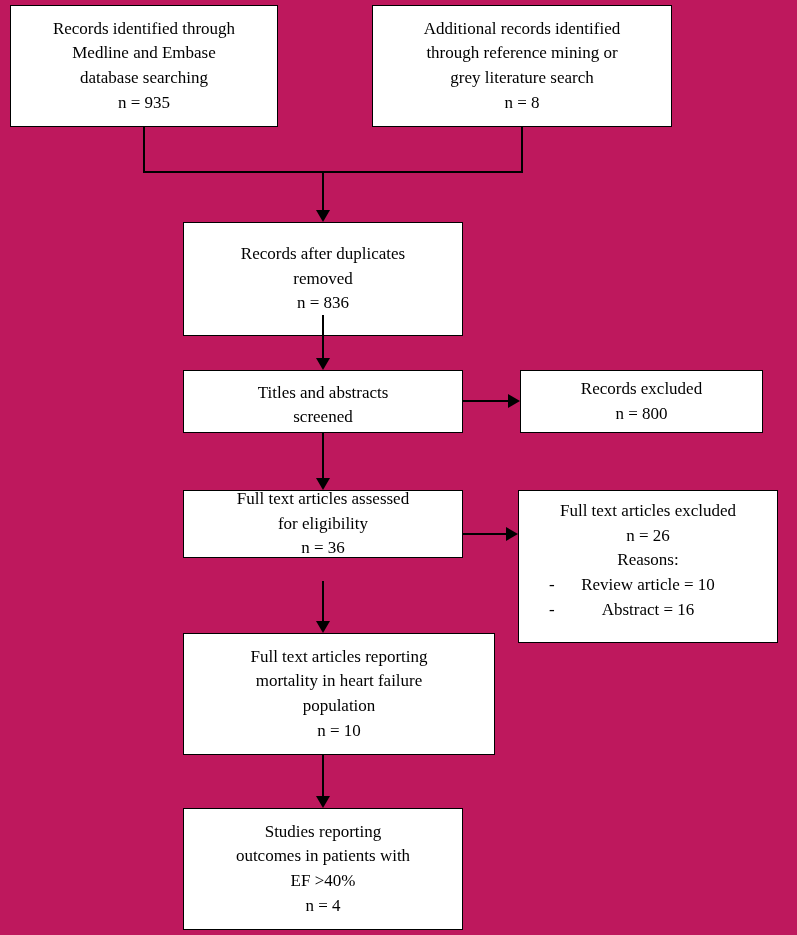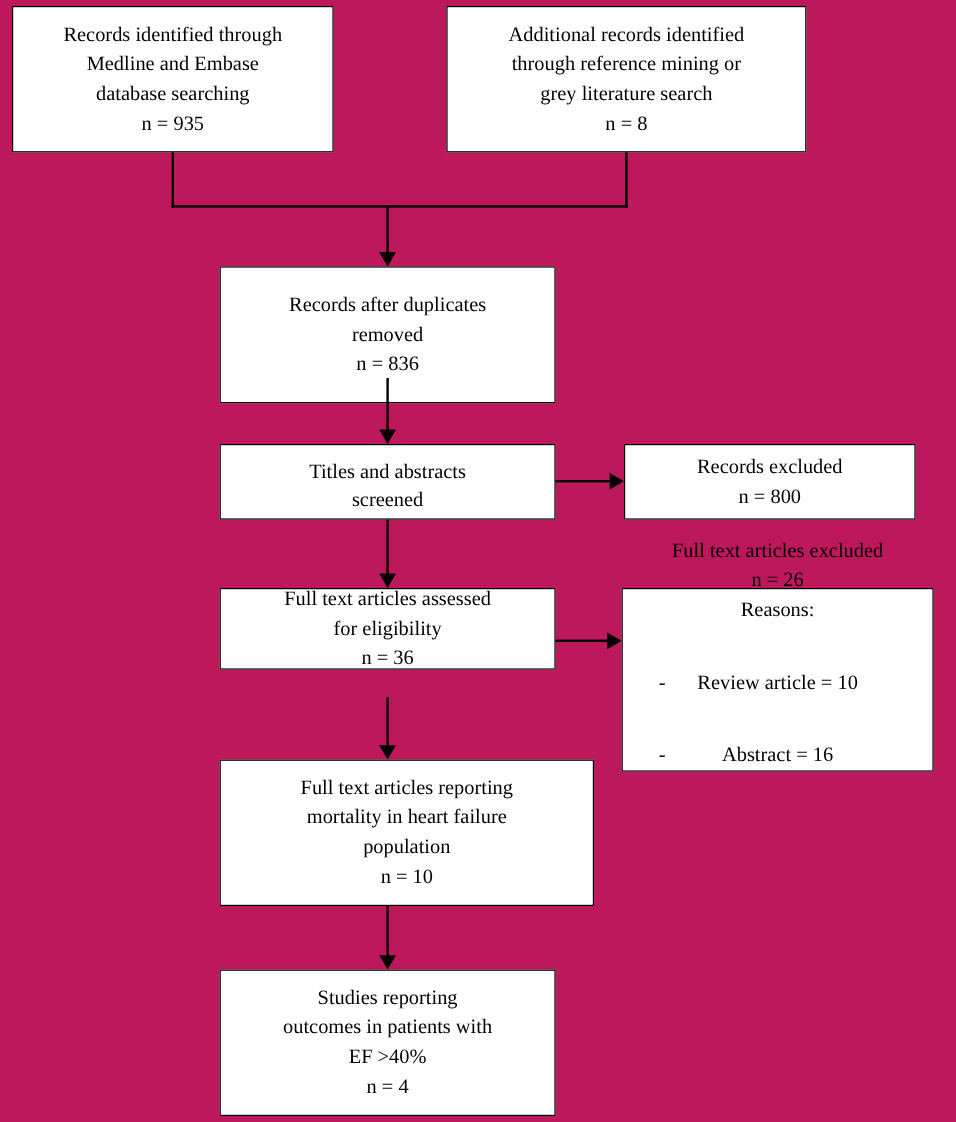--- a/index.html
+++ b/index.html
@@ -27,23 +27,22 @@
     box-sizing: border-box;
   }
   .box-text {
     white-space: pre-line;
     font-size: 17px;
     line-height: 1.45;
     padding: 2px 6px;
   }
   .box-col {
     flex-direction: column;
-    justify-content: flex-end;
+    justify-content: flex-start;
     padding-top: 6px;
-    gap: 36px;
   }
   .reason-line {
     position: relative;
     width: 100%;
     text-align: center;
     font-size: 17px;
     line-height: 1.45;
   }
   .reason-dash {
     position: absolute;

